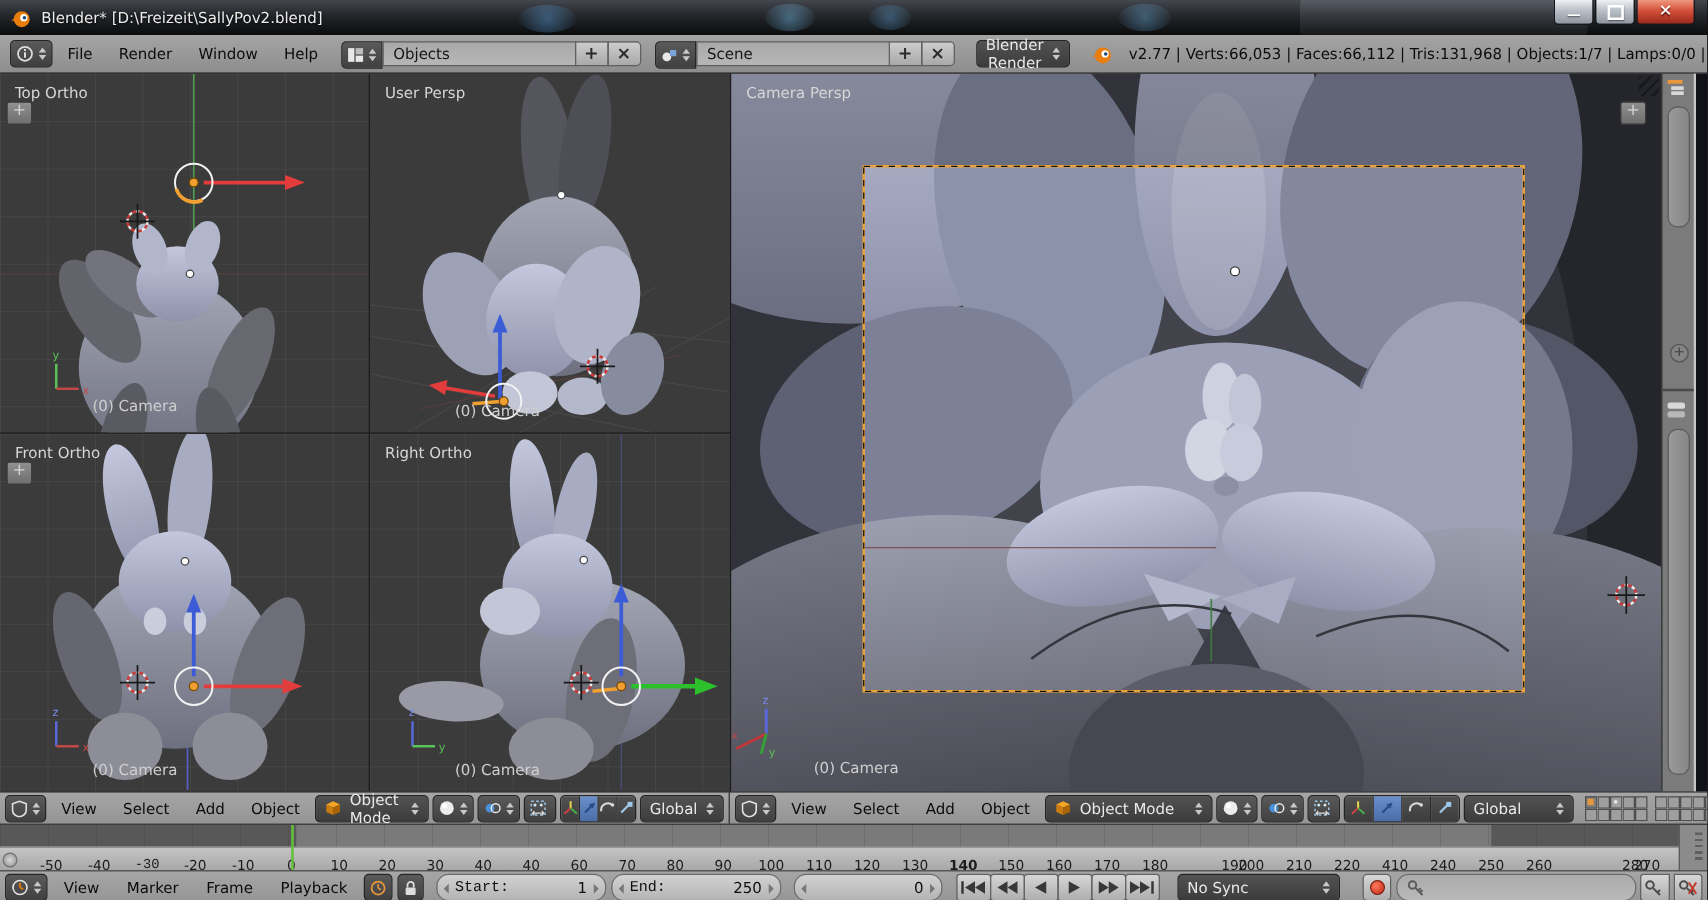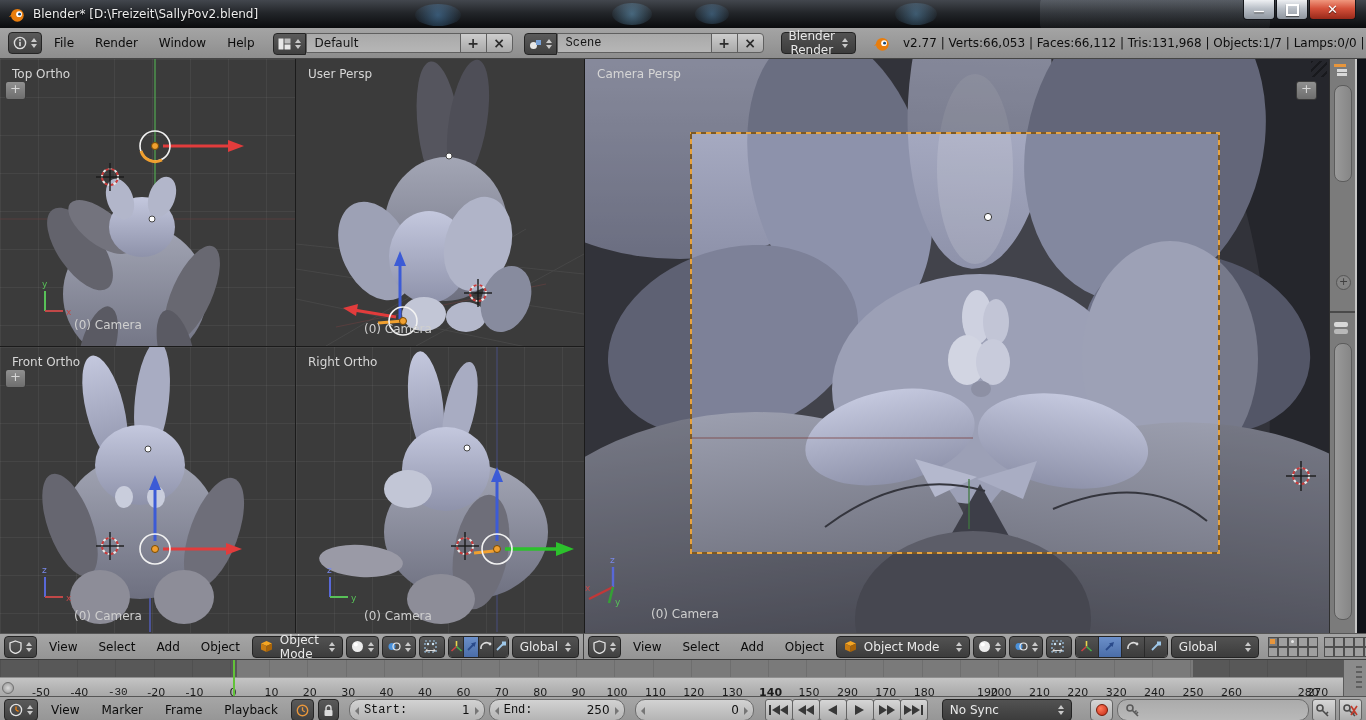--- a/index.html
+++ b/index.html
@@ -167,42 +167,42 @@
           <rect x="0.5" y="0.5" width="5" height="11" fill="#e8e8e8"></rect>
             <rect x="6.5" y="0.5" width="6" height="5" fill="#bdbdbd"></rect>
           <rect x="6.5" y="6.5" width="6" height="5" fill="#e8e8e8"></rect>
         </svg>
         <span class="udd">
             <span class="tu"></span>
             <span class="td"></span>
           </span>
       </div>
       <div class="idfield" style="width:138px;border-radius:0;">
-          <span>Default</span>
+          <span>Objects</span>
         </div>
       <div class="sqbtn">
           <span>+</span>
         </div>
       <div class="sqbtn last">
           <span>×</span>
         </div>
     </div>
 
     <div class="seg" style="margin-left:8px;">
       <div class="etype" style="border-radius:4px 0 0 4px;">
         <svg width="13" height="12" viewBox="0 0 13 12">
           <circle cx="4.5" cy="7.5" r="3.5" fill="#e8e8e8"></circle>
             <rect x="7" y="2" width="5" height="5" fill="#7aa3d8"></rect>
         </svg>
         <span class="udd">
             <span class="tu"></span>
             <span class="td"></span>
           </span>
       </div>
-      <div class="idfield" style="width:138px;border-radius:0;font-family:Liberation Mono, monospace;">
+      <div class="idfield" style="width:138px;border-radius:0;">
           <span>Scene</span>
         </div>
       <div class="sqbtn">
           <span>+</span>
         </div>
       <div class="sqbtn last">
           <span>×</span>
         </div>
     </div>
 
@@ -714,28 +714,28 @@
         <span class="tick" style="left: 463.4px;">60</span>
         <span class="tick" style="left: 501.8px;">70</span>
         <span class="tick" style="left: 540.2px;">80</span>
         <span class="tick" style="left: 578.6px;">90</span>
         <span class="tick" style="left: 617px;">100</span>
         <span class="tick" style="left: 655.4px;">110</span>
         <span class="tick" style="left: 693.8px;">120</span>
         <span class="tick" style="left: 732.2px;">130</span>
         <span class="tick" style="left: 770.6px; font-weight: bold;">140</span>
         <span class="tick" style="left: 809px;">150</span>
-        <span class="tick" style="left: 847.4px;">290</span>
+        <span class="tick" style="left: 847.4px;">160</span>
         <span class="tick" style="left: 885.8px;">170</span>
         <span class="tick" style="left: 924.2px;">180</span>
         <span class="tick" style="left: 962.6px; margin-left: 25px;">190</span>
         <span class="tick" style="left: 1001px;">200</span>
         <span class="tick" style="left: 1039.4px;">210</span>
         <span class="tick" style="left: 1077.8px;">220</span>
-        <span class="tick" style="left: 1116.2px;">320</span>
+        <span class="tick" style="left: 1116.2px;">410</span>
         <span class="tick" style="left: 1154.6px;">240</span>
         <span class="tick" style="left: 1193px;">250</span>
         <span class="tick" style="left: 1231.4px;">260</span>
         <span class="tick" style="left: 1269.8px; margin-left: 48px;">270</span>
         <span class="tick" style="left: 1308.2px;">280</span>
       </div>
     <div class="playhead" id="playhead" style="left: 233px;"></div>
     <div class="tl-end">
         <div class="grip"></div>
       </div>

